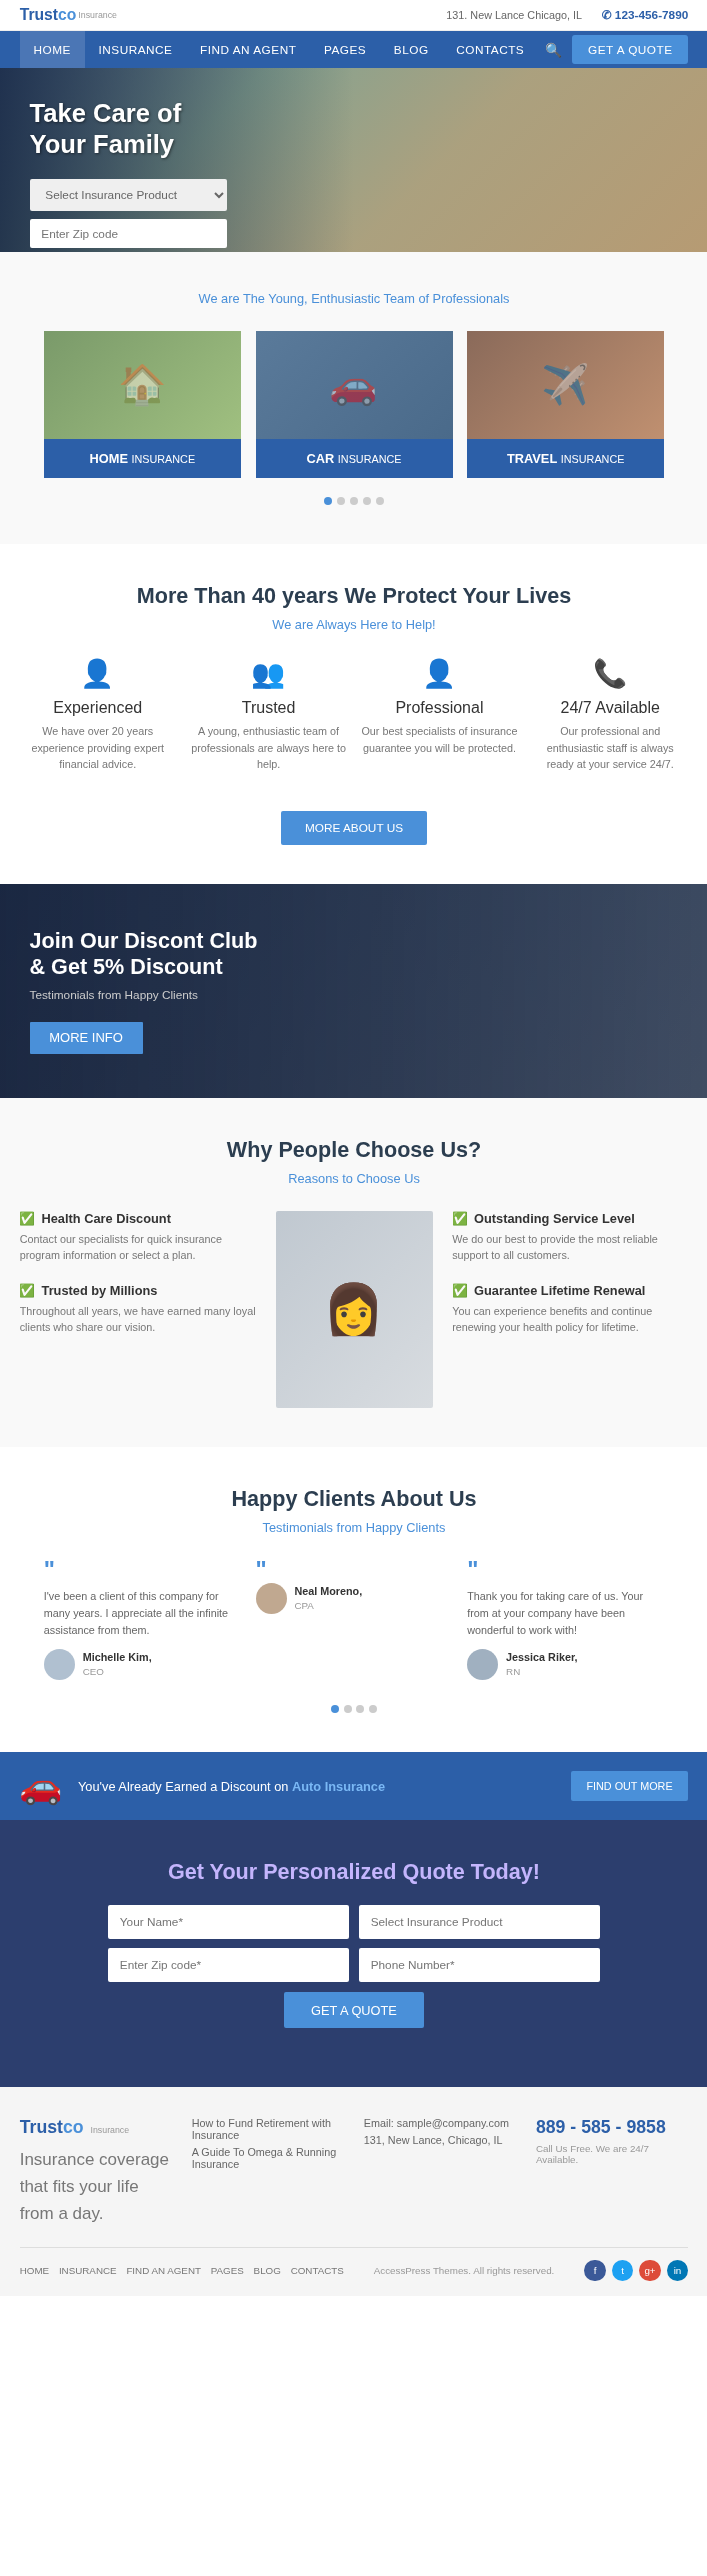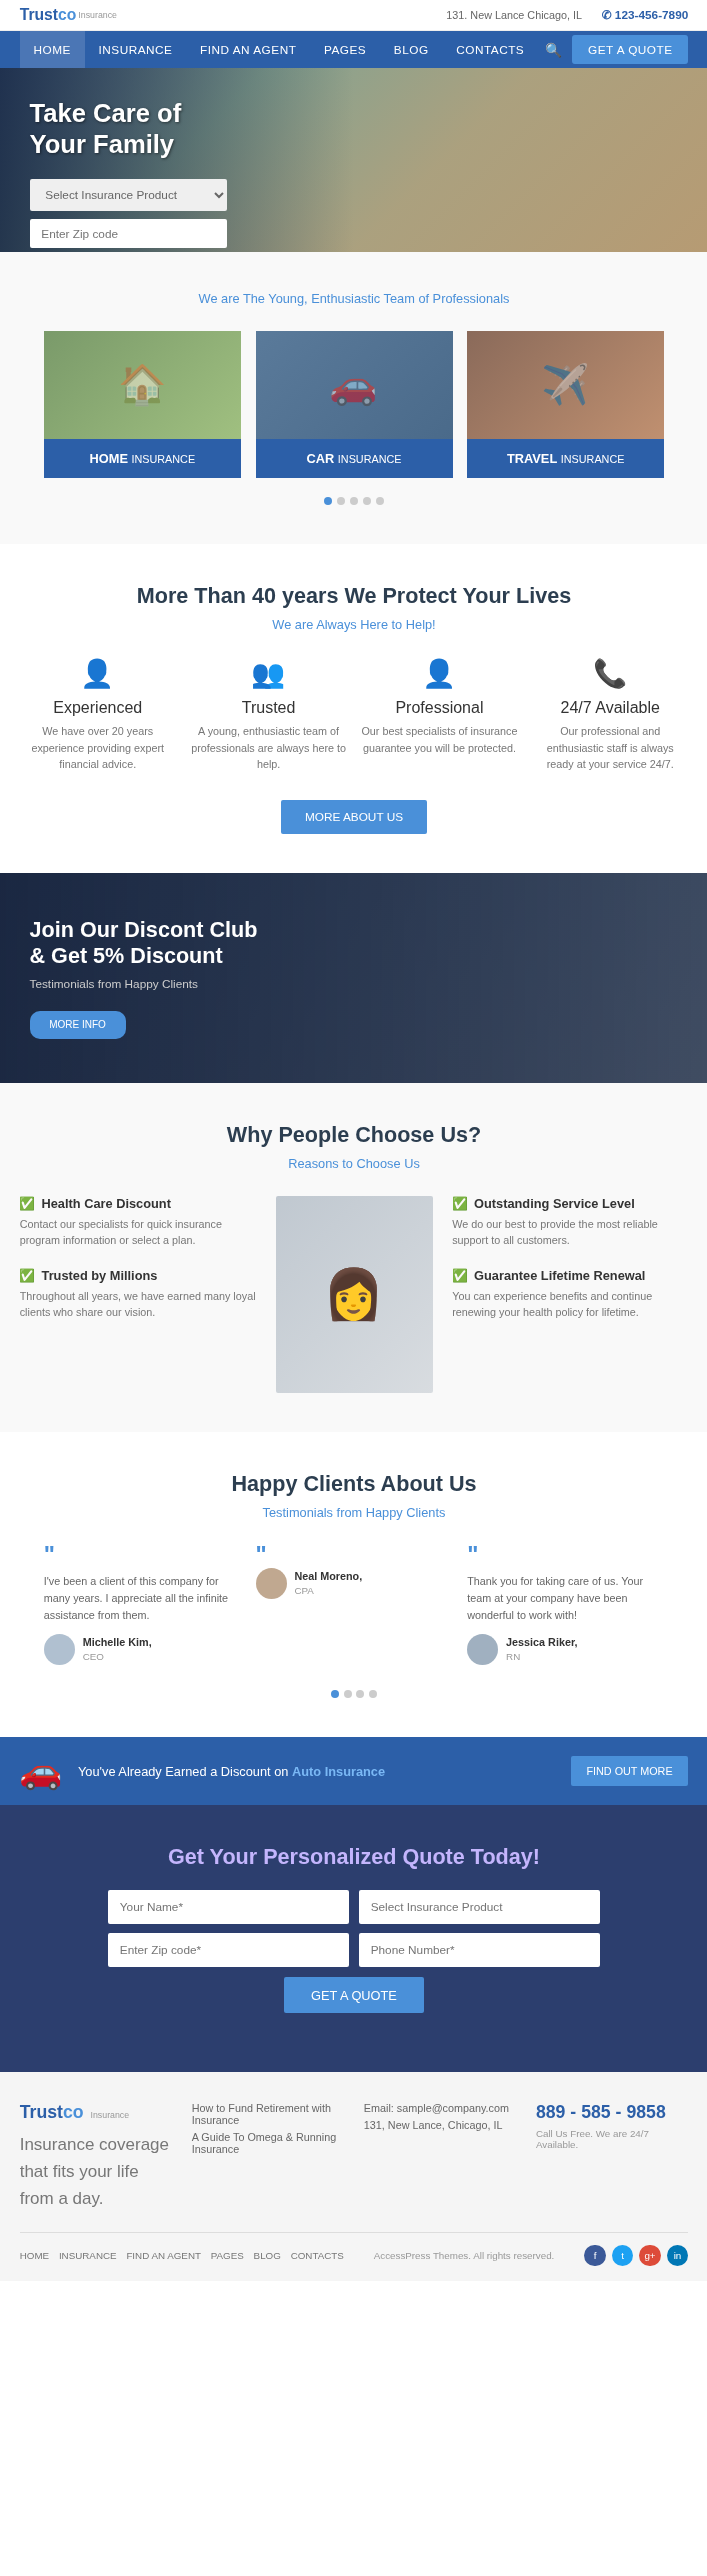--- a/index.html
+++ b/index.html
@@ -52,27 +52,27 @@
     .dot { width: 7.9px; height: 7.9px; border-radius: 50%; background: #ccc; display: inline-block; }
     .dot.active { background: #4a90d9; }
 
     
     .trust-section { padding: 39px 19.7px; text-align: center; background: #fff; }
     .trust-features { display: flex; gap: 14.7px; justify-content: center; margin: 24.6px 0; }
     .trust-feature { flex: 1; text-align: center; max-width: 157px; }
     .trust-icon { font-size: 27.5px; color: #4a90d9; margin-bottom: 9.8px; }
     .trust-feature h4 { font-size: 16px; font-weight: 400; margin-bottom: 5.9px; }
     .trust-feature p { font-size: 10.8px; color: #777; line-height: 1.5; }
-    .btn-more-about { background: #4a90d9; color: #fff; border: none; padding: 9.8px 23.6px; font-size: 11.8px; border-radius: 2px; cursor: pointer; text-transform: uppercase; margin-top: 4px; }
+    .btn-more-about { background: #4a90d9; color: #fff; border: none; padding: 9.8px 23.6px; font-size: 11.8px; border-radius: 2px; cursor: pointer; text-transform: uppercase; margin-top: 15px; }
 
     
     .discount-banner { background: linear-gradient(to right, rgba(15,25,50,0.85), rgba(15,25,50,0.6)), linear-gradient(135deg, #5a7a9a, #8a9aaa); padding: 44px 29.5px; color: #fff; min-height: 157px; display: flex; flex-direction: column; justify-content: center; }
     .discount-banner h2 { font-size: 21.6px; font-weight: 700; margin-bottom: 7.9px; }
     .discount-banner p { font-size: 11.8px; color: #ccc; margin-bottom: 19.7px; }
-    .btn-more-info { background: #4a90d9; color: #fff; border: none; padding: 8.8px 19.7px; font-size: 10px; border-radius: 10px; cursor: pointer; text-transform: uppercase; width: fit-content; }
+    .btn-more-info { background: #4a90d9; color: #fff; border: none; padding: 8.8px 19.7px; font-size: 13px; border-radius: 1px; cursor: pointer; text-transform: uppercase; width: fit-content; }
 
     
     .why-section { padding: 39px 19.7px; text-align: center; background: #f9f9f9; }
     .why-content { display: flex; align-items: flex-start; gap: 19.7px; margin-top: 24.6px; }
     .why-left, .why-right { flex: 1; display: flex; flex-direction: column; gap: 19.7px; text-align: left; }
     .why-center { width: 157px; flex-shrink: 0; }
     .why-center-img { width: 157px; height: 197px; background: linear-gradient(135deg, #c0c8d0, #d8dce0); border-radius: 2px; }
     .why-item h4 { font-size: 12.8px; font-weight: 600; margin-bottom: 4.9px; display: flex; align-items: center; gap: 5.9px; }
     .why-item p { font-size: 10.8px; color: #777; line-height: 1.5; }
 
@@ -311,21 +311,21 @@
       <div class="testimonial-avatar">
         <div class="avatar-circle" style="background:#c0a890;"></div>
         <div class="avatar-info">
           <span>Neal Moreno,</span>
           <small>CPA</small>
         </div>
       </div>
     </div>
     <div class="testimonial-card">
       <div class="quote-mark">"</div>
-      <p>Thank you for taking care of us. Your team at your company have been wonderful to work with!</p>
+      <p>Thank you for taking care of us. Your from at your company have been wonderful to work with!</p>
       <div class="testimonial-avatar">
         <div class="avatar-circle" style="background:#a0b0c0;"></div>
         <div class="avatar-info">
           <span>Jessica Riker,</span>
           <small>RN</small>
         </div>
       </div>
     </div>
   </div>
   <div class="testimonials-dots">

